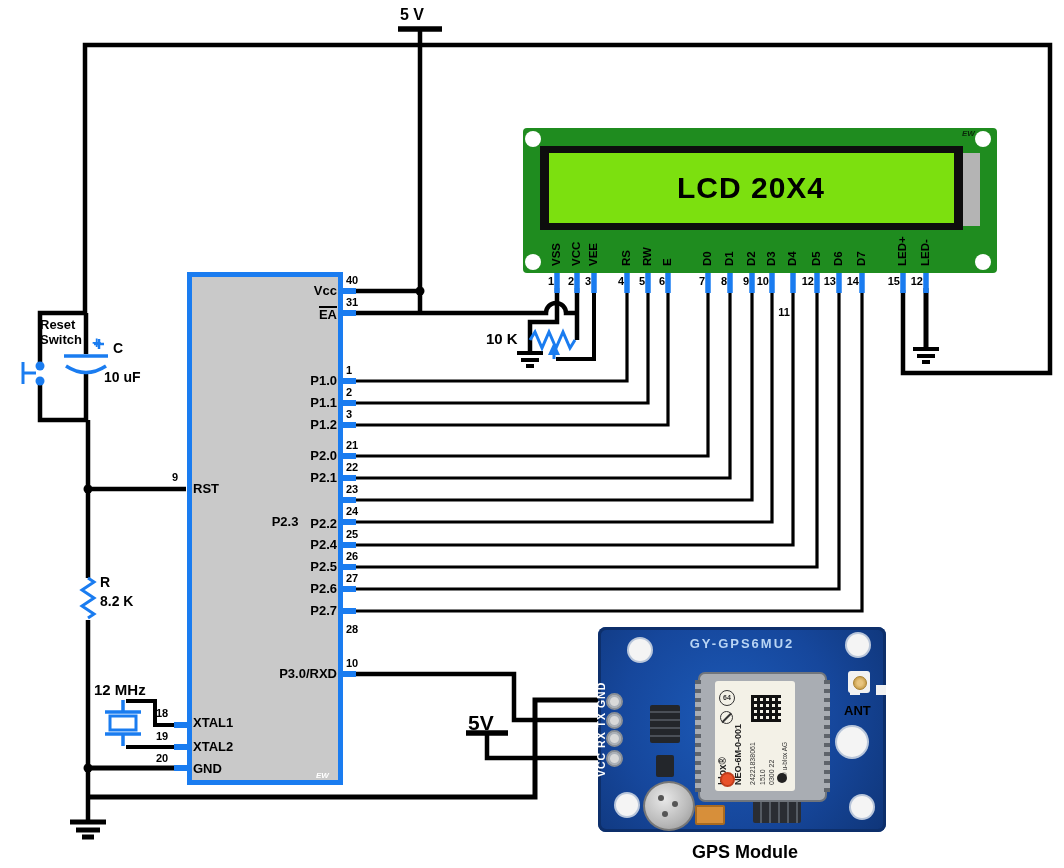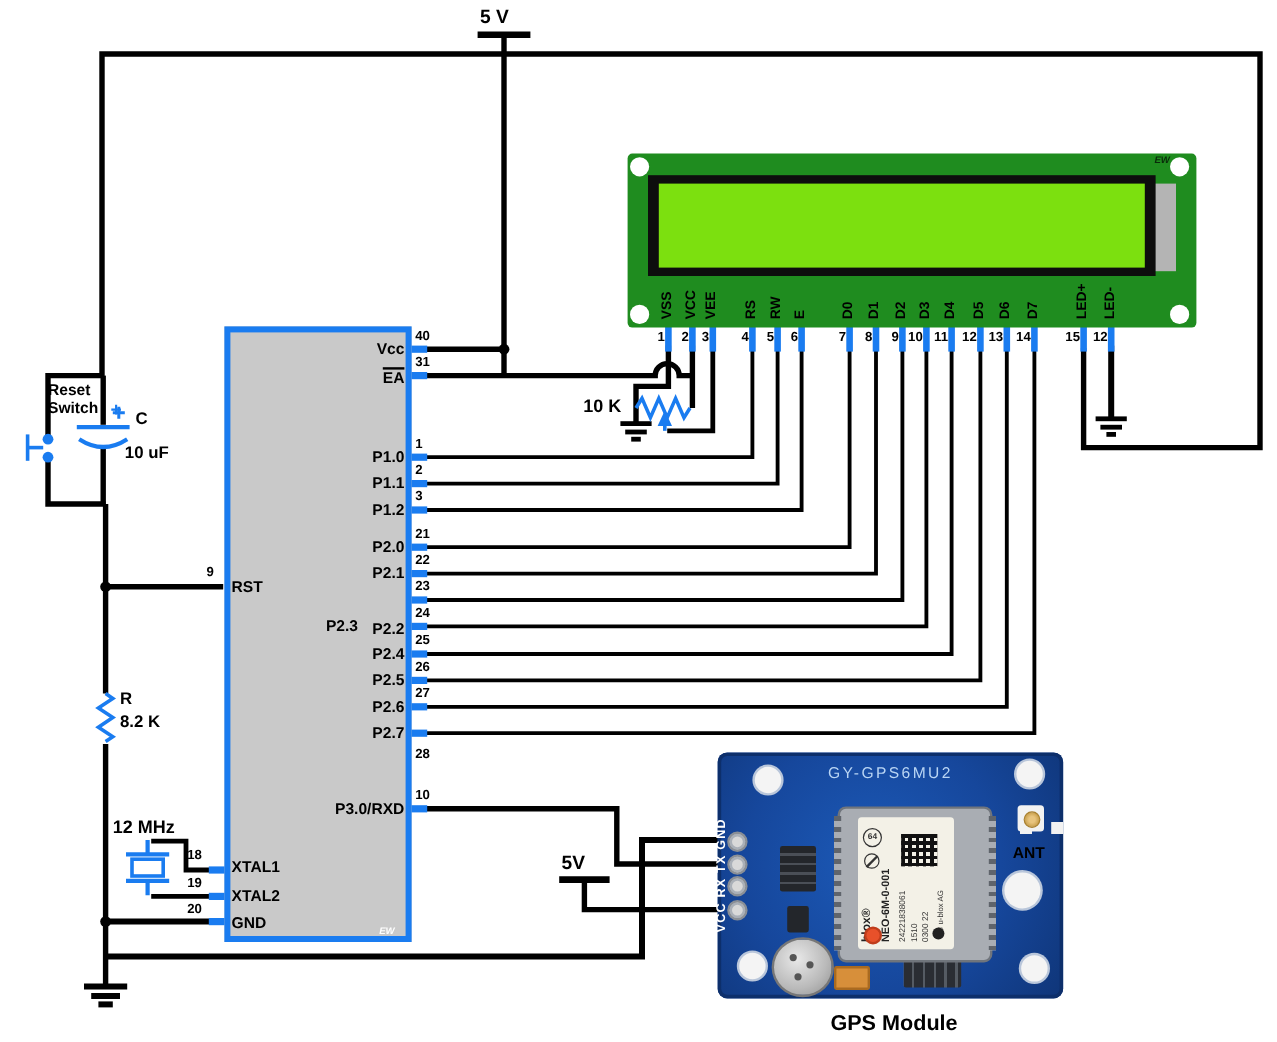--- a/index.html
+++ b/index.html
@@ -27,21 +27,21 @@
           font-size:11.5px;font-weight:bold;white-space:nowrap;line-height:13px;}
   .lcdnum{position:absolute;top:275px;width:14px;text-align:right;font-size:11px;font-weight:bold;}
   .ew{position:absolute;font-size:8px;font-weight:bold;font-style:italic;line-height:9px;}
   
   .gps{position:absolute;left:598px;top:627px;width:288px;height:205px;border-radius:8px;
        background:radial-gradient(circle at 45% 45%, #1c5ab8 0%, #16479c 55%, #0f3578 100%);
        box-shadow:inset 0 0 0 3px #0d2f6b;}
   .gps .hole2{position:absolute;width:22px;height:22px;border-radius:50%;background:#f4f4f4;
               box-shadow:0 0 0 2px #b9c6da;}
   .gps-title{position:absolute;left:0;top:9px;width:100%;text-align:center;color:#b9d5f4;
-             font-size:13px;font-weight:normal;letter-spacing:2px;}
+             font-size:13px;font-weight:bold;letter-spacing:2px;}
   .gpspin{position:absolute;width:13px;height:13px;border-radius:50%;background:#d9d9d9;
           border:2px solid #8a8f96;box-shadow:inset 0 0 0 2px #aab0b8;}
   .shield{position:absolute;left:100px;top:45px;width:125px;height:126px;background:#a9adb3;
           border:2px solid #70757c;border-radius:7px;}
   .castel{position:absolute;top:6px;width:6px;height:112px;
           background:repeating-linear-gradient(to bottom,#5f646b 0 4px,#a9adb3 4px 9px);}
   .ulabel{position:absolute;left:15px;top:7px;width:80px;height:110px;background:#f3f1e7;
           border-radius:3px;}
   .rot{transform:rotate(-90deg);transform-origin:0 0;white-space:nowrap;position:absolute;}
   .qr{position:absolute;left:36px;top:14px;width:30px;height:27px;background:#f3f1e7;
@@ -221,21 +221,21 @@
 
   <div class="lbl" style="left:400px;top:6px;font-size:16px;">5 V</div>
   <div class="lbl" style="left:40px;top:317px;font-size:13px;">Reset</div>
   <div class="lbl" style="left:40px;top:332px;font-size:13px;">Switch</div>
   <div class="lbl" style="left:113px;top:340px;font-size:14px;">C</div>
   <div class="lbl" style="left:104px;top:369px;font-size:14px;">10 uF</div>
   <div class="lbl" style="left:486px;top:330px;font-size:15px;">10 K</div>
   <div class="lbl" style="left:100px;top:574px;font-size:14px;">R</div>
   <div class="lbl" style="left:100px;top:593px;font-size:14px;">8.2 K</div>
   <div class="lbl" style="left:94px;top:681px;font-size:15px;">12 MHz</div>
-  <div class="lbl" style="left:468px;top:711px;font-size:16px;">5V</div>
+  <div class="lbl" style="left:468px;top:711px;font-size:21px;">5V</div>
 
   <div class="chip"></div>
   <div class="ew" style="left:316px;top:771px;color:#ffffff;">EW</div>
 
   <div class="pinlabel-r" style="top:283px;">Vcc</div>
   <div class="pinlabel-r" style="top:306px;"><span class="ov">EA</span></div>
   <div class="pinlabel-r" style="top:373px;">P1.0</div>
   <div class="pinlabel-r" style="top:395px;">P1.1</div>
   <div class="pinlabel-r" style="top:417px;">P1.2</div>
   <div class="pinlabel-r" style="top:448px;">P2.0</div>
@@ -277,20 +277,21 @@
   <div class="lcd">
     <div class="hole" style="left:2px;top:3px;"></div>
     <div class="hole" style="left:452px;top:3px;"></div>
     <div class="hole" style="left:2px;top:126px;"></div>
     <div class="hole" style="left:452px;top:126px;"></div>
     <div class="lcd-strip"></div>
     <div class="lcd-frame">
       <div class="lcd-screen"></div>
     </div>
   </div>
+  <div class="lcd-title">LCD 20X4</div>
   <div class="ew" style="left:962px;top:129px;color:#0a2b0a;">EW</div>
 
   <div class="vlabel" style="left:550px;top:266px;">VSS</div>
   <div class="vlabel" style="left:570px;top:266px;">VCC</div>
   <div class="vlabel" style="left:587px;top:266px;">VEE</div>
   <div class="vlabel" style="left:620px;top:266px;">RS</div>
   <div class="vlabel" style="left:641px;top:266px;">RW</div>
   <div class="vlabel" style="left:661px;top:266px;">E</div>
   <div class="vlabel" style="left:701px;top:266px;">D0</div>
   <div class="vlabel" style="left:723px;top:266px;">D1</div>
@@ -306,21 +307,21 @@
   <div class="lcdnum" style="left:540px;">1</div>
   <div class="lcdnum" style="left:560px;">2</div>
   <div class="lcdnum" style="left:577px;">3</div>
   <div class="lcdnum" style="left:610px;">4</div>
   <div class="lcdnum" style="left:631px;">5</div>
   <div class="lcdnum" style="left:651px;">6</div>
   <div class="lcdnum" style="left:691px;">7</div>
   <div class="lcdnum" style="left:713px;">8</div>
   <div class="lcdnum" style="left:735px;">9</div>
   <div class="lcdnum" style="left:755px;">10</div>
-  <div class="lcdnum" style="left:776px;">11</div>
+  <div class="lcdnum" style="left:776px;margin-top:31px;">11</div>
   <div class="lcdnum" style="left:800px;">12</div>
   <div class="lcdnum" style="left:822px;">13</div>
   <div class="lcdnum" style="left:845px;">14</div>
   <div class="lcdnum" style="left:886px;">15</div>
   <div class="lcdnum" style="left:909px;">12</div>
 
   <div class="gps">
     <div class="gps-title">GY-GPS6MU2</div>
     <div class="hole2" style="left:31px;top:12px;"></div>
     <div class="hole2" style="left:249px;top:7px;"></div>

